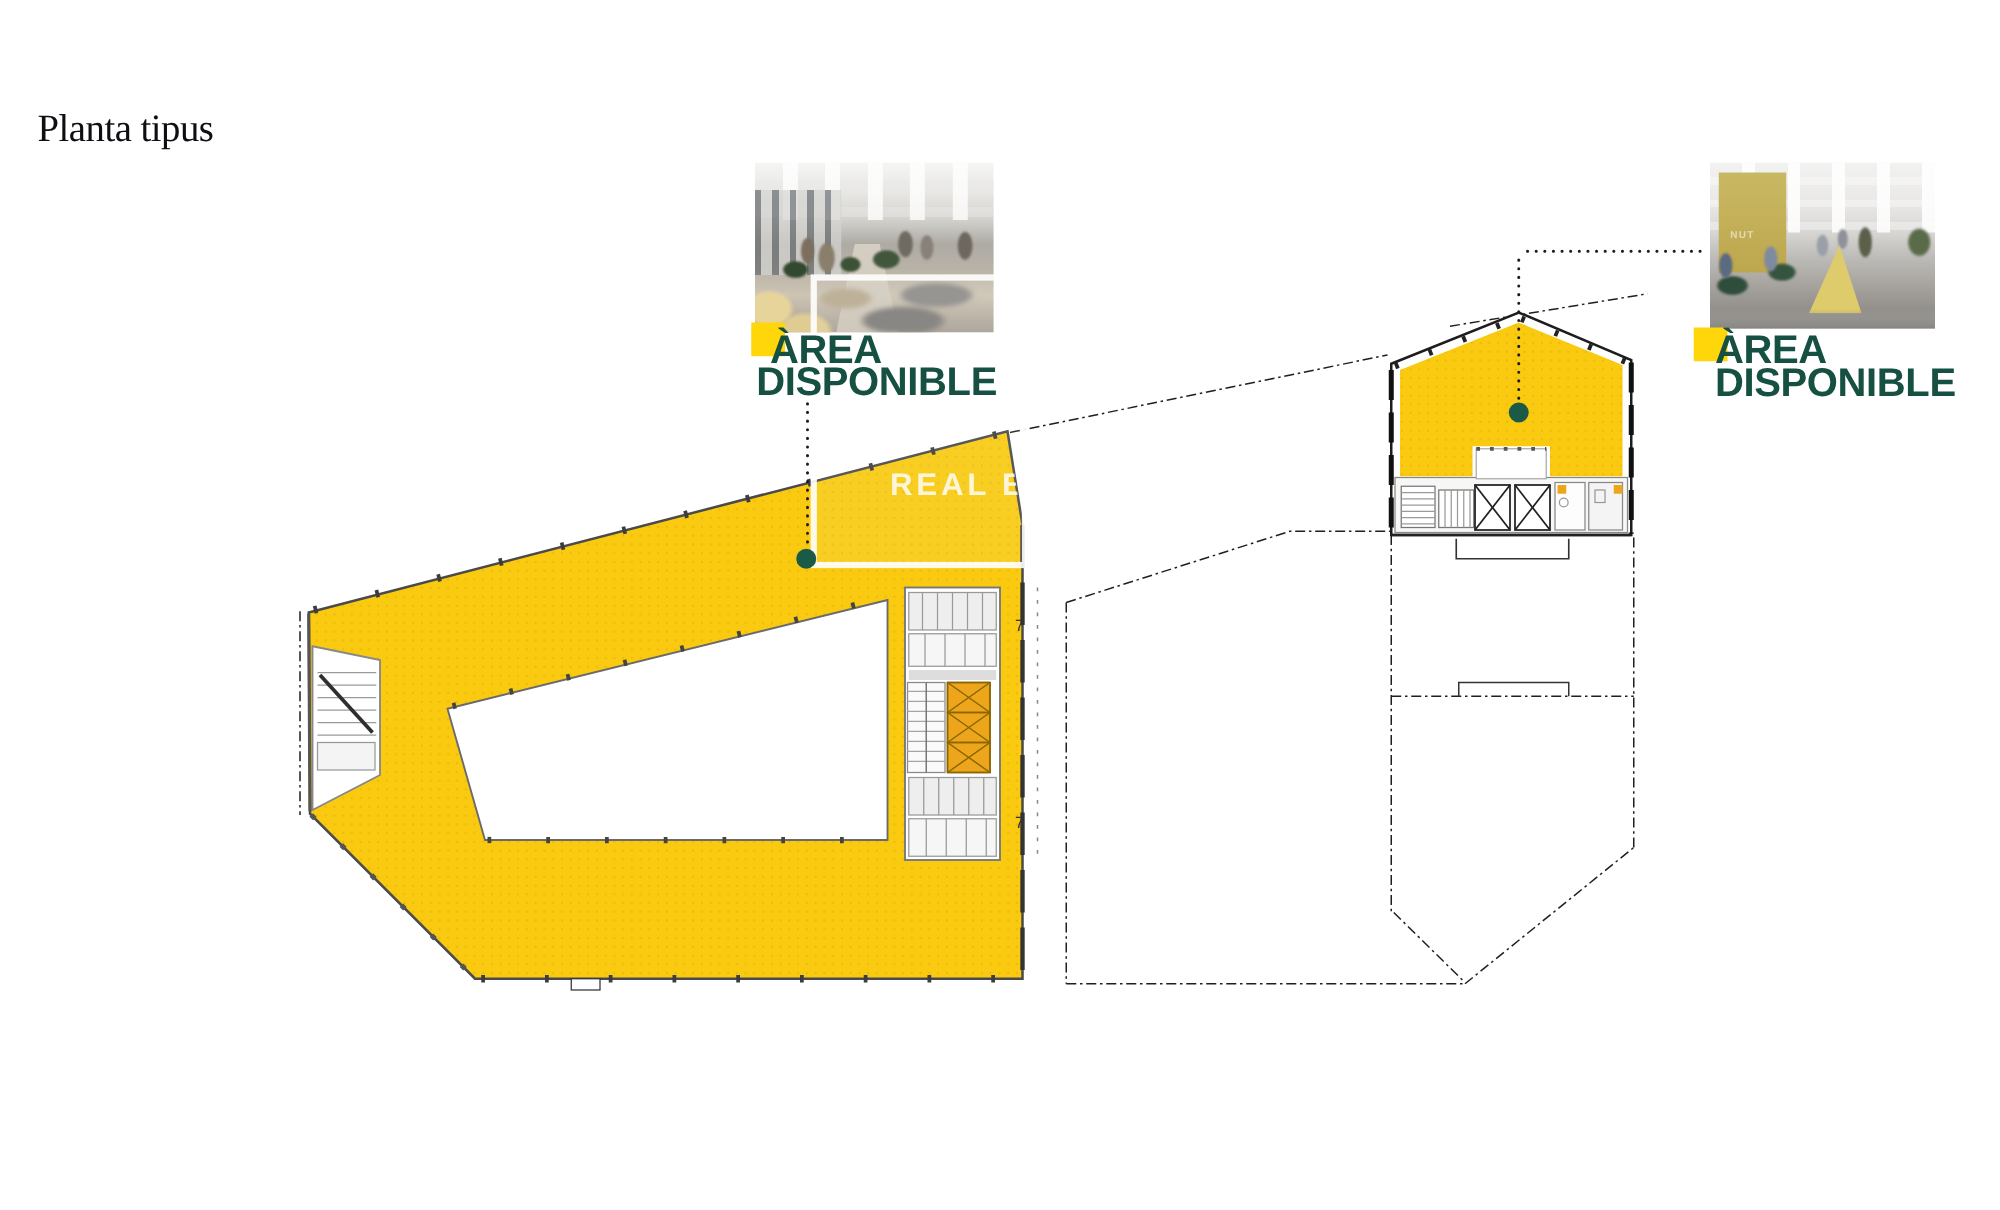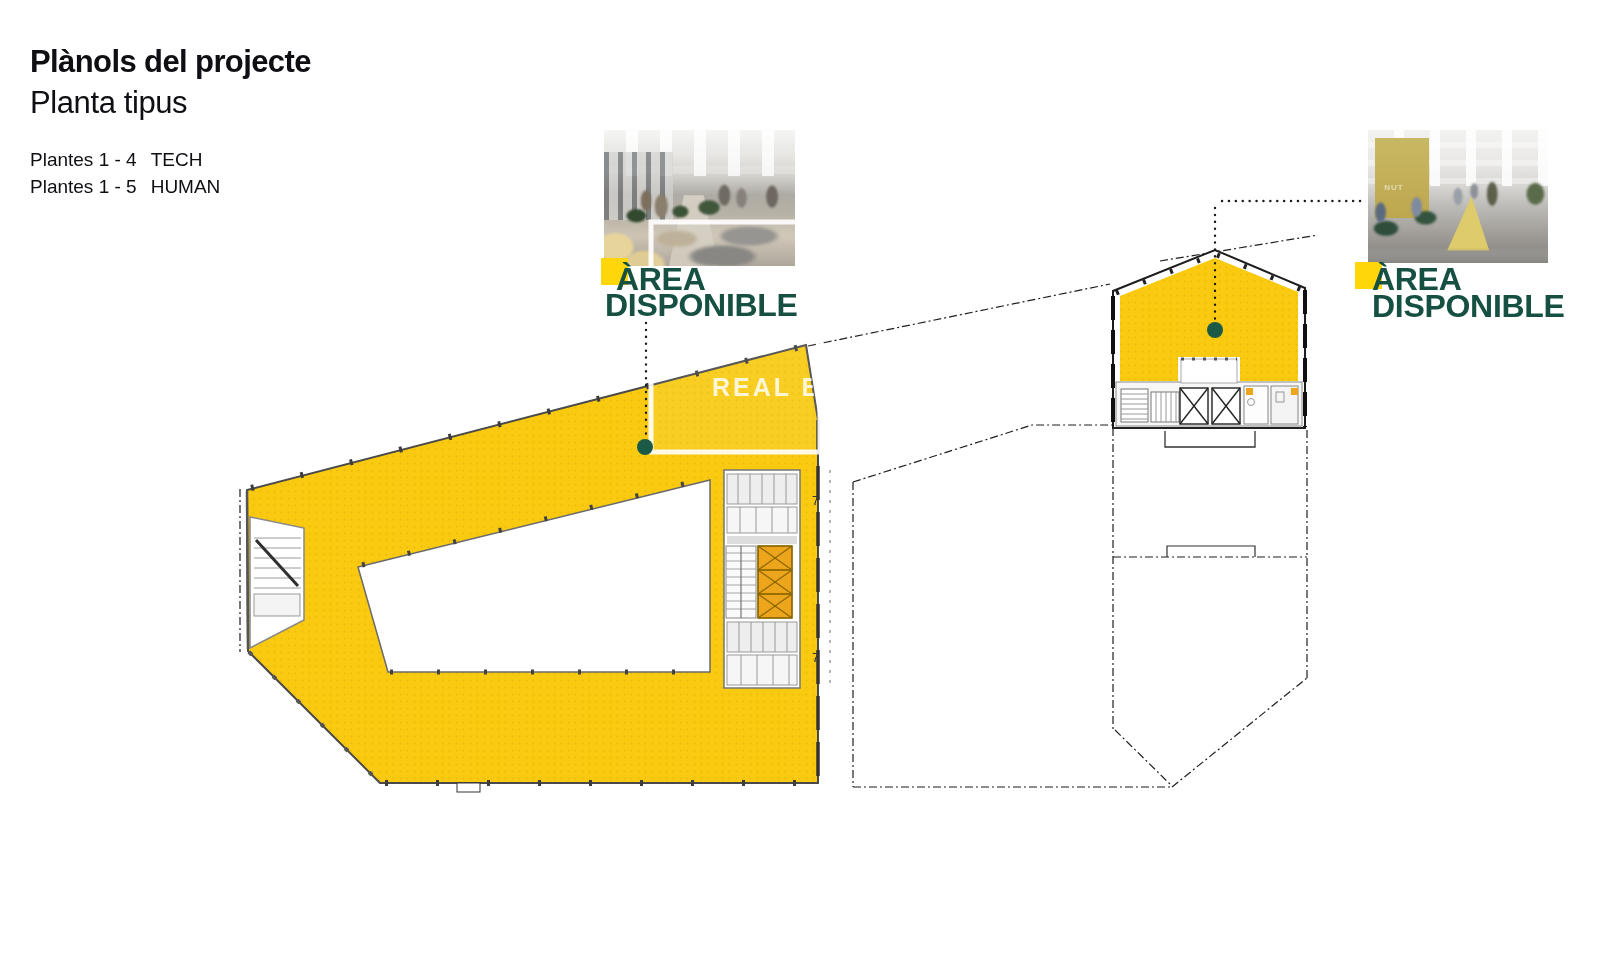--- a/index.html
+++ b/index.html
@@ -1,21 +1,21 @@
 <!DOCTYPE html>
 <html><head>
 <meta charset="utf-8">
 <style>
   html,body{margin:0;padding:0;background:#fff;}
   .page{position:relative;width:1600px;height:968px;background:#ffffff;overflow:hidden;
         font-family:"Liberation Sans",sans-serif;color:#0e0e13;}
   .abs{position:absolute;}
   
   .title{left:30px;top:44px;font-size:31px;font-weight:700;letter-spacing:-0.6px;}
-  .subtitle{left:30px;top:85px;font-size:31px;font-weight:400;letter-spacing:-0.4px;}
+  .subtitle{left:30px;top:85px;font-size:31px;font-weight:400;letter-spacing:-0.4px;font-family:Liberation Serif, serif;}
   .floors{left:30px;top:146px;font-size:19px;line-height:27px;}
   .floor-row span.range{font-weight:400;}
   .floor-row span.program{margin-left:14px;font-weight:400;}
   
   .area-label{z-index:3;width:170px;height:70px;}
   .area-label .sq{position:absolute;left:0;top:0;width:27px;height:27px;background:#FFD60A;}
   .area-label .l1,.area-label .l2{position:absolute;font-size:32px;font-weight:700;
       letter-spacing:-0.3px;color:#155042;white-space:nowrap;line-height:26px;}
   
   .photo{position:absolute;overflow:hidden;z-index:1;}
@@ -78,30 +78,21 @@
   .p2-walltext{position:absolute;left:9%;top:40%;font-size:8px;font-weight:700;
       color:rgba(255,255,255,.55);letter-spacing:1px;}
   
   #plan-svg{position:absolute;left:0;top:0;z-index:2;}
 </style>
 </head>
 <body>
 
 <div class="page">
 
-  <div class="abs title">Plànols del projecte</div>
   <div class="abs subtitle">Planta tipus</div>
-  <div class="abs floors">
-    <div class="floor-row">
-      <span class="range">Plantes 1 - 4</span><span class="program">TECH</span>
-    </div>
-    <div class="floor-row">
-      <span class="range">Plantes 1 - 5</span><span class="program">HUMAN</span>
-    </div>
-  </div>
 
   <div id="photo1" class="photo">
     <div class="layer p1-base"></div>
     <div class="layer p1-lights"></div>
     <div class="layer p1-windows"></div>
     <div class="layer p1-hall"></div>
     <div class="layer p1-plants"></div>
     <div class="layer p1-people"></div>
     <div class="layer p1-furniture"></div>
     <div class="layer p1-beanbags"></div>

